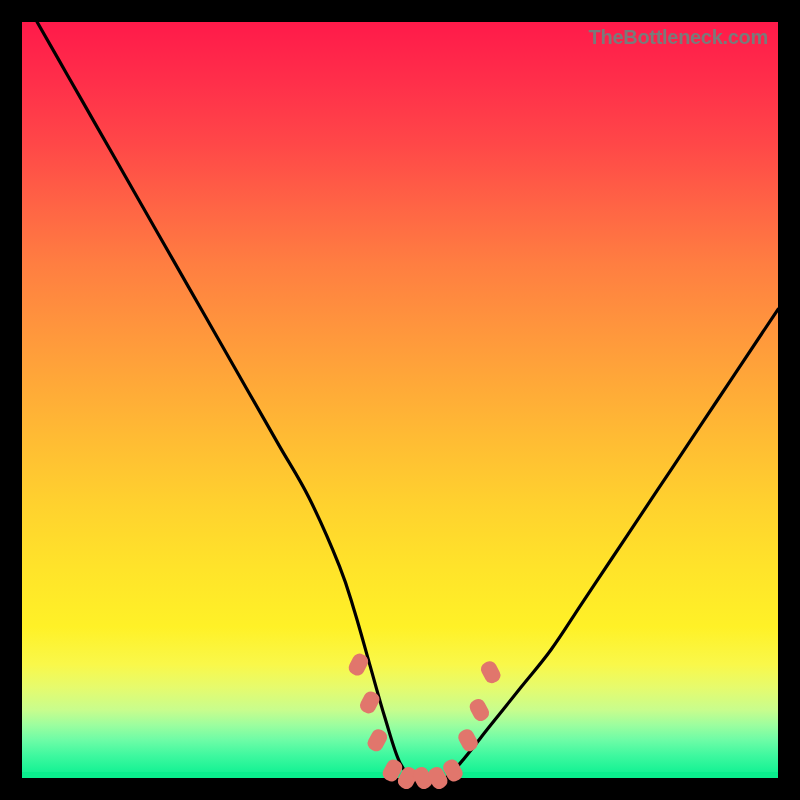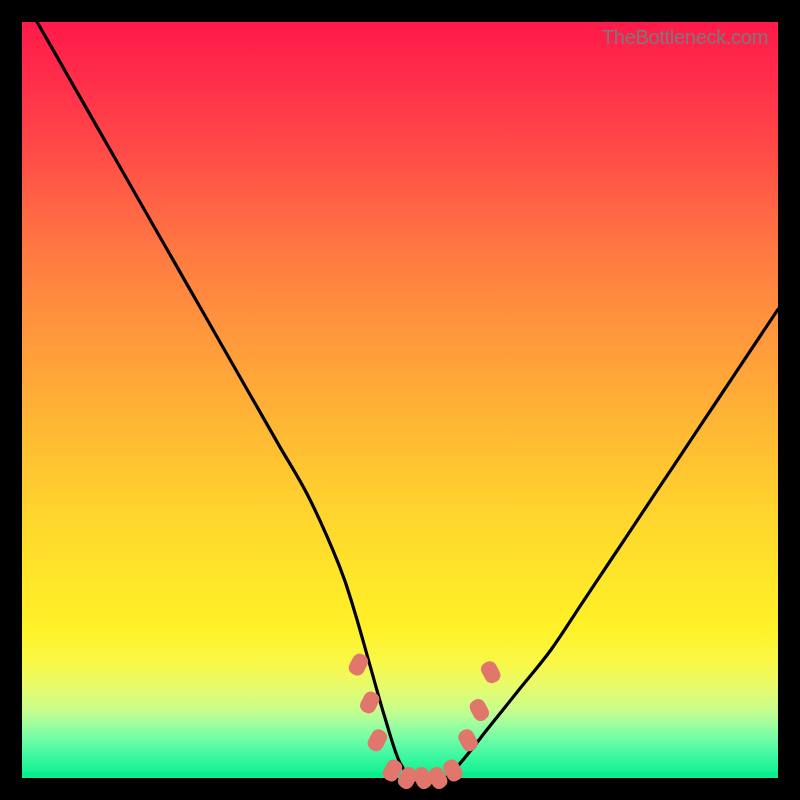--- a/index.html
+++ b/index.html
@@ -55,21 +55,21 @@
     bottom: 0;
     width: 100%;
     height: 6px;
     background: #0aee8d;
   }
   .watermark {
     position: absolute;
     top: 4px;
     right: 10px;
     font-size: 20px;
-    font-weight: 400;
+    font-weight: 700;
     color: #7a7a7a;
     letter-spacing: -0.3px;
     user-select: none;
   }
   svg.curves {
     position: absolute;
     top: 0;
     left: 0;
     width: 756px;
     height: 756px;

